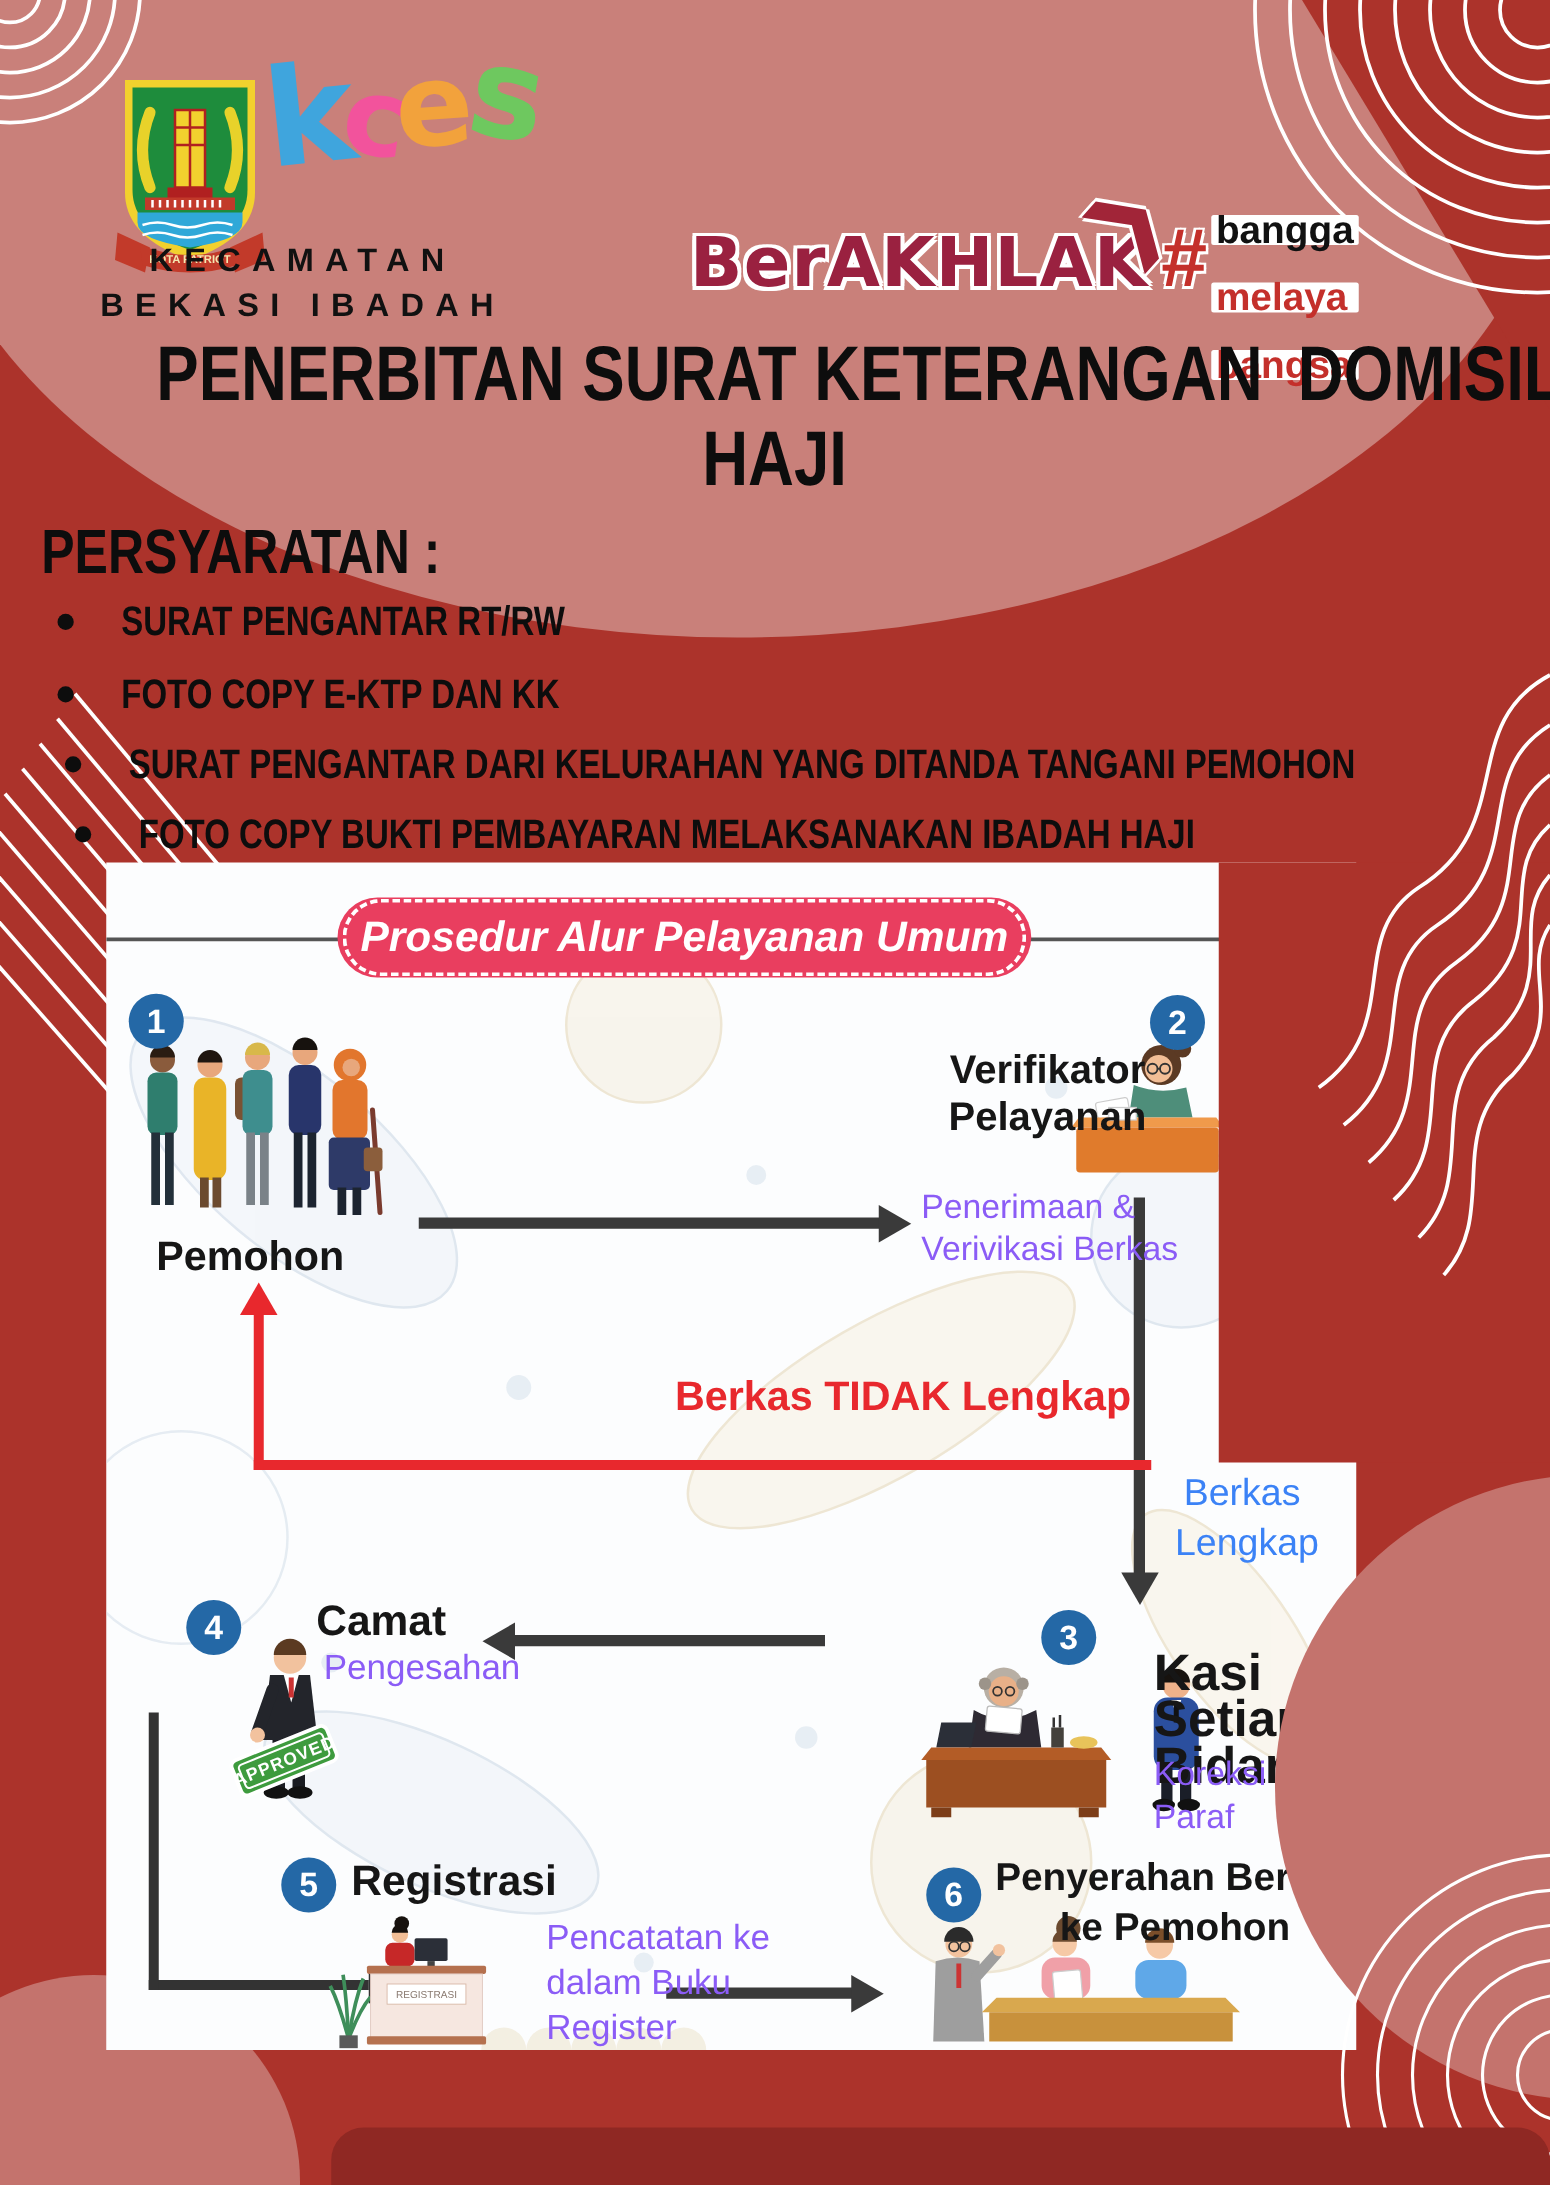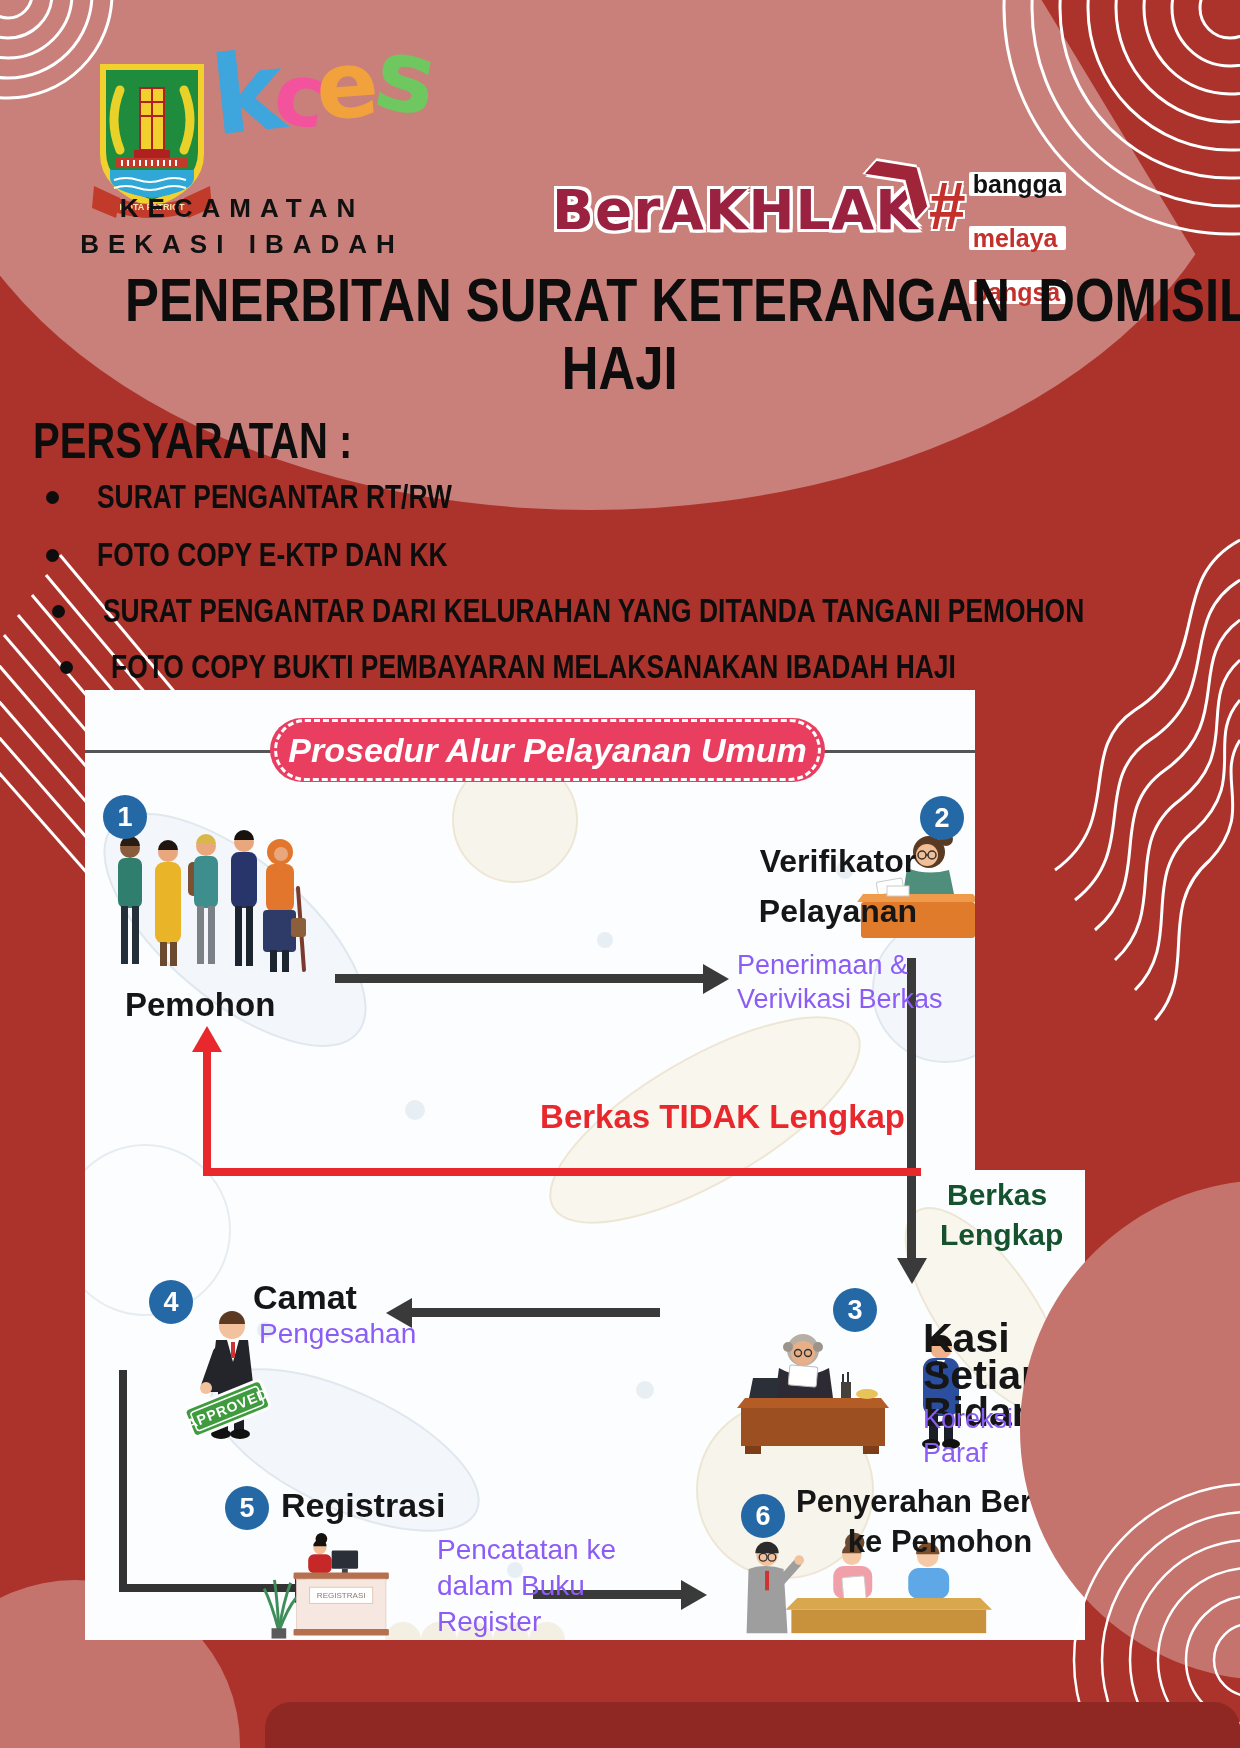--- a/index.html
+++ b/index.html
@@ -29,21 +29,21 @@
   .berakhlak{left:552px;top:178px;z-index:5;font-size:55px;font-weight:800;color:#9A2140;
     letter-spacing:1px;font-family:"DejaVu Sans", sans-serif;
     text-shadow:-3px -3px 0 #fff,3px -3px 0 #fff,-3px 3px 0 #fff,3px 3px 0 #fff,0 -3px 0 #fff,0 3px 0 #fff,-3px 0 0 #fff,3px 0 0 #fff;}
   .chevron{left:872px;top:140px;z-index:6;font-size:66px;font-weight:800;color:#A12538;
     transform:rotate(-48deg);
     text-shadow:-2px -2px 0 #fff,2px -2px 0 #fff,-2px 2px 0 #fff,2px 2px 0 #fff;}
   .hashtag{left:928px;top:168px;z-index:5;display:flex;gap:4px;}
   .hash-sym{font-size:66px;font-weight:800;font-style:italic;color:#C4302B;line-height:76px;
     text-shadow:-2px -2px 0 #fff,2px -2px 0 #fff,-2px 2px 0 #fff,2px 2px 0 #fff;}
   .hash-lines{display:flex;flex-direction:column;gap:1px;margin-top:4px;}
-  .hash-lines span{font-size:25px;font-weight:800;line-height:24px;background:#fff;padding:0 4px;border-radius:2px;}
+  .hash-lines span{font-size:31px;font-weight:800;line-height:24px;background:#fff;padding:0 4px;border-radius:2px;}
   .hash-l1{color:#111;}
   .hash-l2,.hash-l3{color:#C4302B;margin-top:29px;}
 
   
   .cond{display:inline-block;transform:scaleX(0.8);transform-origin:0 50%;white-space:pre;}
   .cond-c{display:inline-block;transform:scaleX(0.82);transform-origin:50% 50%;white-space:pre;}
   .title1{left:0;top:264px;width:1240px;text-align:center;color:#0d0d0d;font-weight:800;font-size:62px;z-index:5;}
   .title2{left:0;top:332px;width:1240px;text-align:center;color:#0d0d0d;font-weight:800;font-size:62px;z-index:5;}
   .req-head{left:33px;top:412px;color:#0d0d0d;font-weight:800;font-size:50px;z-index:5;}
   .req-list{left:38px;top:478px;z-index:5;}
@@ -72,21 +72,21 @@
     border-right:26px solid #3A3A3A;border-top:15px solid transparent;border-bottom:15px solid transparent;}
   .arrow-v{position:absolute;background:#3A3A3A;width:9px;z-index:2;}
   .arrow-v::after{content:"";position:absolute;bottom:-24px;left:50%;transform:translateX(-50%);
     border-top:26px solid #3A3A3A;border-left:15px solid transparent;border-right:15px solid transparent;}
   .return-arrow{position:absolute;left:118px;top:362px;width:710px;height:116px;
     border-left:8px solid #E8282D;border-bottom:8px solid #E8282D;z-index:2;}
   .return-arrow::before{content:"";position:absolute;top:-26px;left:-19px;
     border-bottom:26px solid #E8282D;border-left:15px solid transparent;border-right:15px solid transparent;}
   .incomplete{position:absolute;left:430px;top:408px;width:390px;text-align:right;
     color:#E8282D;font-weight:800;font-size:33px;z-index:3;}
-  .complete{position:absolute;color:#14532d;font-weight:700;font-size:30px;z-index:3;}
+  .complete{position:absolute;color:#3b82f6;font-weight:400;font-size:30px;z-index:3;}
   .connector45{position:absolute;left:34px;top:680px;width:168px;height:214px;
     border-left:8px solid #333;border-bottom:8px solid #333;z-index:2;}
   .connector45::after{content:"";position:absolute;right:-26px;bottom:-19px;
     border-left:26px solid #333;border-top:15px solid transparent;border-bottom:15px solid transparent;}
   .pattern{position:absolute;inset:0;z-index:0;opacity:.55;}
   .figure{position:absolute;z-index:2;}
 </style>
 </head>
 <body>
 
@@ -287,21 +287,21 @@
           <rect x="24" y="128" width="7" height="22" fill="#1C2430"></rect>
         <path d="M40 66 L46 148" stroke="#7A3B2E" stroke-width="4" stroke-linecap="round"></path>
         <rect x="33" y="96" width="15" height="19" rx="3" fill="#8B5E3C"></rect>
       </g>
     </svg>
   </div>
   <div class="flow-label-b" style="left:40px;top:296px;font-size:33px;">Pemohon</div>
 
   <div class="arrow-h right" style="left:250px;top:284px;width:370px;"></div>
 
-  <div class="flow-label-b" style="left:648px;top:146px;width:210px;font-size:32px;line-height:50px;text-align:center;">Verifikator Pelayanan</div>
+  <div class="flow-label-b" style="left:648px;top:146px;width:210px;font-size:32px;line-height:38px;text-align:center;">Verifikator Pelayanan</div>
   <div class="flow-label-r" style="left:652px;top:258px;width:220px;font-size:27px;line-height:34px;">Penerimaan &amp; Verivikasi Berkas</div>
   <div class="step-circle" style="left:835px;top:106px;">2</div>
   <div class="figure" style="left:772px;top:132px;">
     <svg width="122" height="128" viewBox="0 0 122 128">
       <circle cx="72" cy="30" r="16" fill="#5B3A24"></circle>
         <circle cx="89" cy="17" r="7" fill="#5B3A24"></circle>
       <circle cx="70" cy="33" r="11" fill="#F2BE96"></circle>
       <circle cx="65" cy="33" r="4" fill="none" stroke="#333" stroke-width="1.5"></circle>
       <circle cx="75" cy="33" r="4" fill="none" stroke="#333" stroke-width="1.5"></circle>
       <line x1="69" y1="33" x2="71" y2="33" stroke="#333" stroke-width="1.5"></line>

